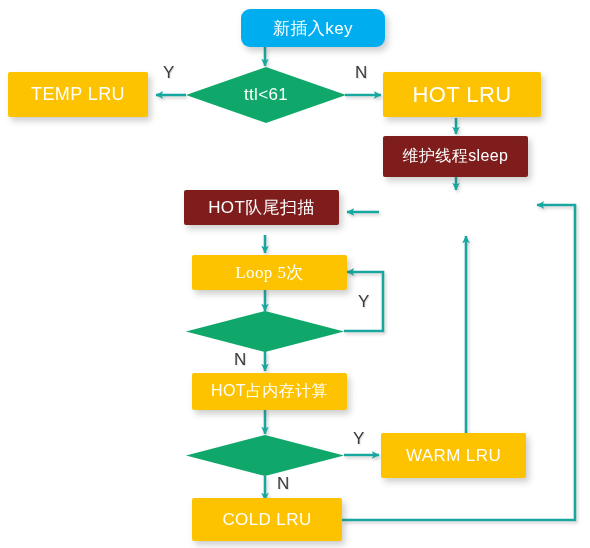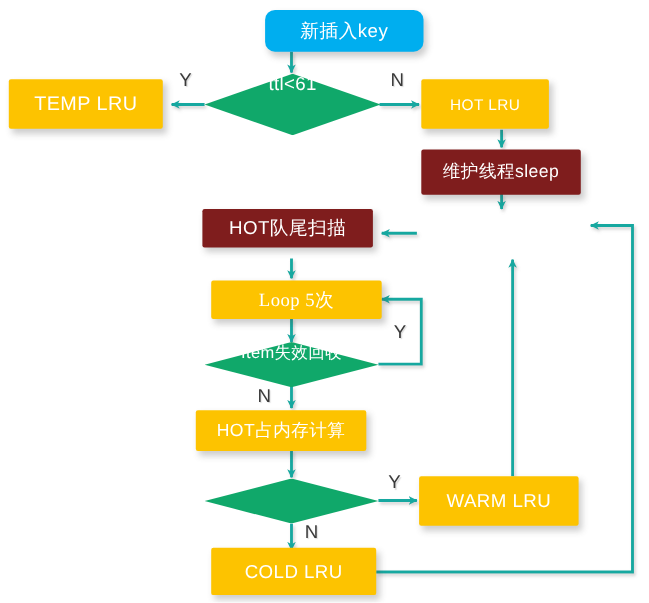--- a/index.html
+++ b/index.html
@@ -41,20 +41,21 @@
     margin-left:48px;
   }
   .node.orange{background:#FDC300;}
   .node.green{background:#7f1d1d;}
   .node.blue{background:#00AEEF;}
 
   .diamond{
     position:absolute;
     z-index:3;
     display:flex;
+    align-items:center;
     justify-content:center;
   }
   .diamond .dshape{
     position:absolute;
     left:0; top:0;
     width:100%; height:100%;
     background:#10A86A;
     -webkit-clip-path:polygon(50% 0%,100% 50%,50% 100%,0% 50%);
     clip-path:polygon(50% 0%,100% 50%,50% 100%,0% 50%);
     filter:drop-shadow(2px 4px 4px rgba(90,90,90,.33));
@@ -130,43 +131,42 @@
 
   <div class="node rect orange" style="left:8px;top:72px;width:140px;height:45px;font-size:18px;">
     <span>TEMP LRU</span>
   </div>
 
   <div class="diamond" style="left:186px;top:67px;width:160px;height:56px;font-size:17px;">
     <span class="dshape"></span>
     <span class="dlabel">ttl&lt;61</span>
   </div>
 
-  <div class="node rect orange" style="left:383px;top:72px;width:116px;height:45px;font-size:14px;">
+  <div class="node rect orange" style="left:383px;top:72px;width:158px;height:45px;font-size:22px;">
     <span>HOT LRU</span>
   </div>
 
   <div class="node rect green" style="left:383px;top:136px;width:145px;height:41px;font-size:16px;">
     <span>维护线程sleep</span>
   </div>
 
   <div class="node rect green" style="left:184px;top:190px;width:155px;height:35px;font-size:17px;">
     <span>HOT队尾扫描</span>
   </div>
 
 
   <div class="node rect orange" style="left:192px;top:255px;width:155px;height:35px;font-size:17px;font-family:Liberation Serif, serif;">
     <span>Loop 5次</span>
   </div>
 
   <div class="diamond" style="left:186px;top:311px;width:158px;height:41px;font-size:15px;">
     <span class="dshape"></span>
-    <span class="dlabel">Item失效回收</span>
   </div>
 
-  <div class="node rect orange" style="left:178px;top:373px;width:155px;height:37px;font-size:16px;">
+  <div class="node rect orange" style="left:192px;top:373px;width:155px;height:37px;font-size:16px;">
     <span>HOT占内存计算</span>
   </div>
 
   <div class="diamond" style="left:186px;top:435px;width:158px;height:41px;font-size:15px;">
     <span class="dshape"></span>
   </div>
 
   <div class="node rect orange" style="left:381px;top:433px;width:145px;height:45px;font-size:17px;">
     <span>WARM LRU</span>
   </div>

